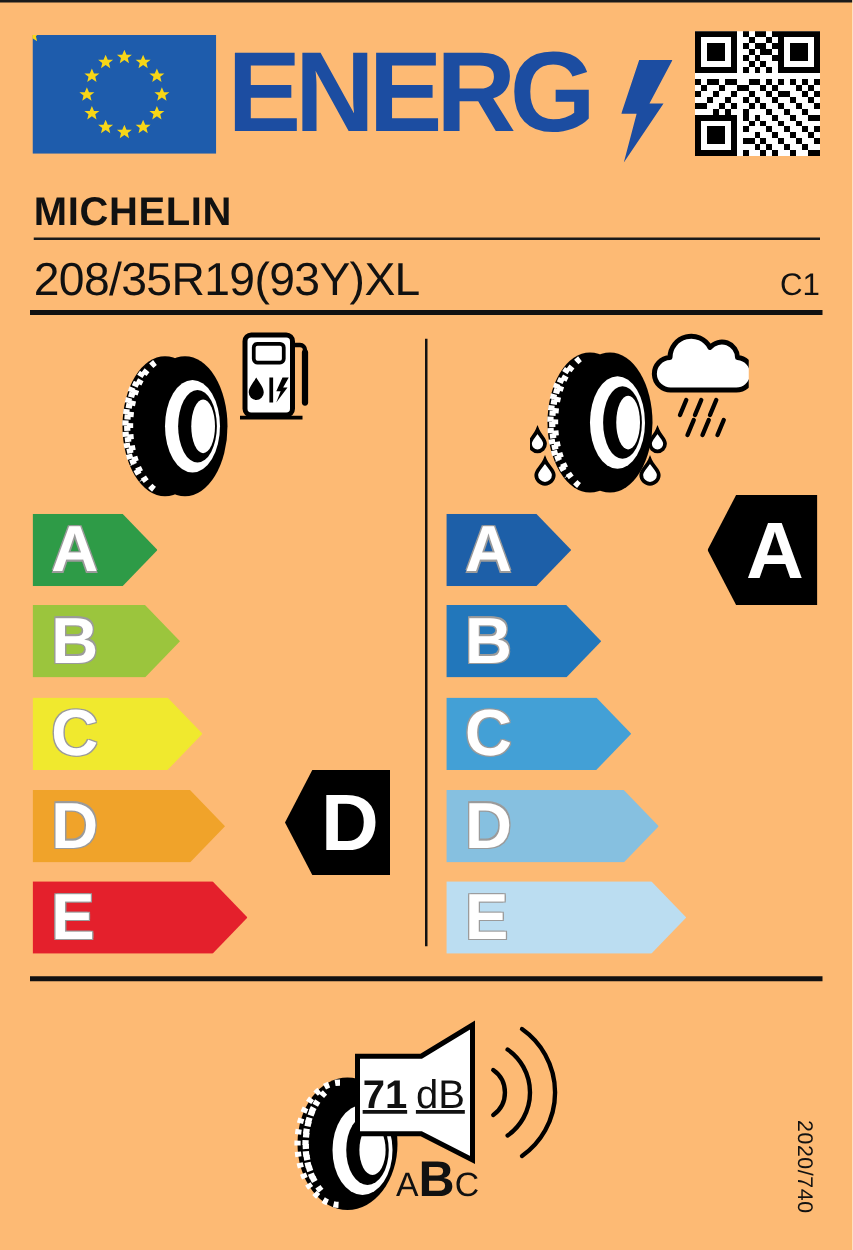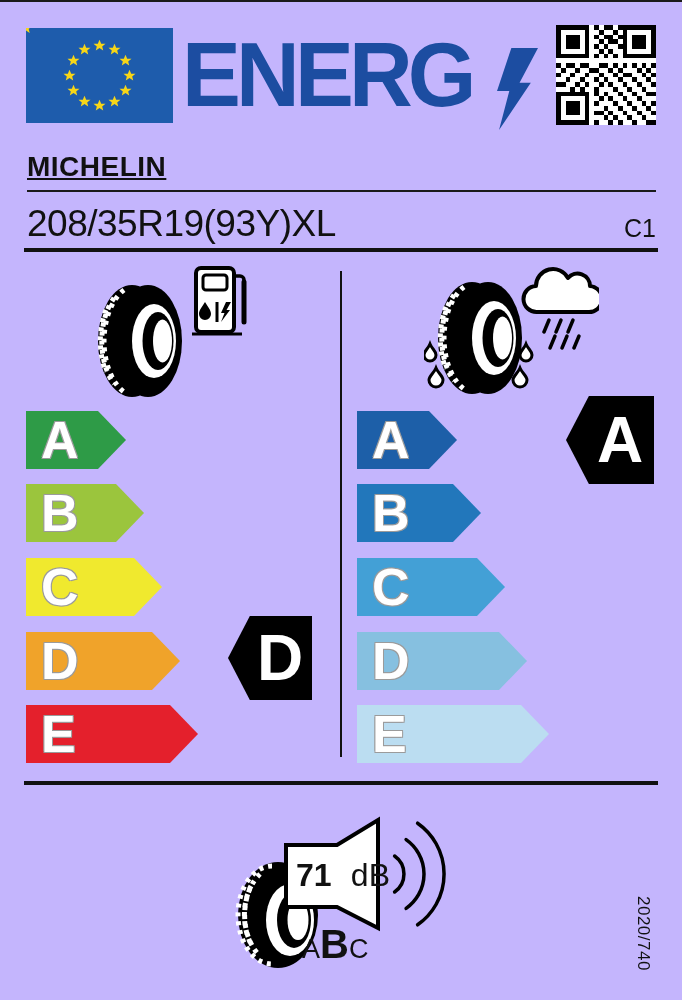--- a/index.html
+++ b/index.html
@@ -1,32 +1,32 @@
 <!DOCTYPE html>
 <html><head>
 <meta charset="utf-8">
 <style>
   html,body{margin:0;padding:0;background:#fff;}
   #label{
-    position:relative;width:682px;height:1000px;background:#c4b5fd;overflow:hidden;
+    position:relative;width:682px;height:1000px;background:#fdba74;overflow:hidden;
     font-family:"Liberation Sans",sans-serif;color:#111;
   }
   .abs{position:absolute;}
   
   .top-rule{left:0;top:0;width:682px;height:2px;background:#1a1a1a;}
   
   .eu-flag{left:26px;top:28px;width:147px;height:95px;}
   .energ{left:182px;top:26px;height:96px;display:flex;align-items:center;}
   .energ span{
     font-size:91px;font-weight:700;color:#1c4da1;letter-spacing:-5px;line-height:1;
     transform:scaleX(.97);transform-origin:left center;
   }
   .bolt{left:497px;top:48px;width:41px;height:82px;}
   .qr{left:556px;top:25px;width:100px;height:100px;}
-  .brand{left:27px;top:151px;font-size:28px;font-weight:700;letter-spacing:.5px;text-decoration:underline;}
+  .brand{left:27px;top:151px;font-size:32px;font-weight:700;letter-spacing:.5px;}
   .sku{right:26px;top:151px;font-size:29px;font-weight:400;}
   .rule-thin{left:27px;top:190px;width:629px;height:2px;background:#1a1a1a;}
   .size{left:27px;top:203px;font-size:37px;letter-spacing:-.5px;}
   .cclass{right:26px;top:214px;font-size:25px;margin-left:44px;}
   .rule-thick-top{left:24px;top:248px;width:634px;height:4px;background:#111;}
   .rule-thick-bot{left:24px;top:781px;width:634px;height:4px;background:#111;}
   .v-divider{left:340px;top:271px;width:2px;height:486px;background:#111;}
   
   .fuel-tire{left:94px;top:284px;width:90px;height:114px;}
   .pump{left:190px;top:264px;width:60px;height:80px;}
@@ -54,27 +54,27 @@
     background:#000;display:flex;align-items:center;justify-content:center;
     clip-path:polygon(0 50%, 26% 0, 100% 0, 100% 100%, 26% 100%);
   }
   .rating b{color:#fff;font-size:64px;font-weight:700;padding-left:20px;line-height:1;}
   .fuel-rating{left:228px;top:616px;width:84px;height:84px;}
   .wet-rating{left:566px;top:396px;width:88px;height:88px;}
   
   .noise{left:228px;top:798px;width:225px;height:175px;}
   .noise svg{position:absolute;left:0;top:0;}
   .noise-value{
-    position:absolute;left:68px;top:49px;width:94px;height:56px;
-    display:flex;align-items:center;justify-content:space-between;gap:7px;font-size:32px;
+    position:absolute;left:56px;top:49px;width:94px;height:56px;
+    display:flex;align-items:center;justify-content:center;gap:7px;font-size:32px;text-decoration:underline;
   }
   .noise-value .v{font-weight:700;}
   .noise-scale{
     position:absolute;left:74px;top:122px;width:96px;height:50px;
-    text-align:left;line-height:48px;white-space:nowrap;
+    text-align:center;line-height:48px;white-space:nowrap;
   }
   .noise-scale .s{font-size:27px;}
   .noise-scale .rated{font-size:40px;font-weight:700;}
   .reg{
     left:633px;top:896px;writing-mode:vertical-rl;font-size:17px;letter-spacing:.5px;color:#111;
   }
 </style>
 </head>
 <body>
 

